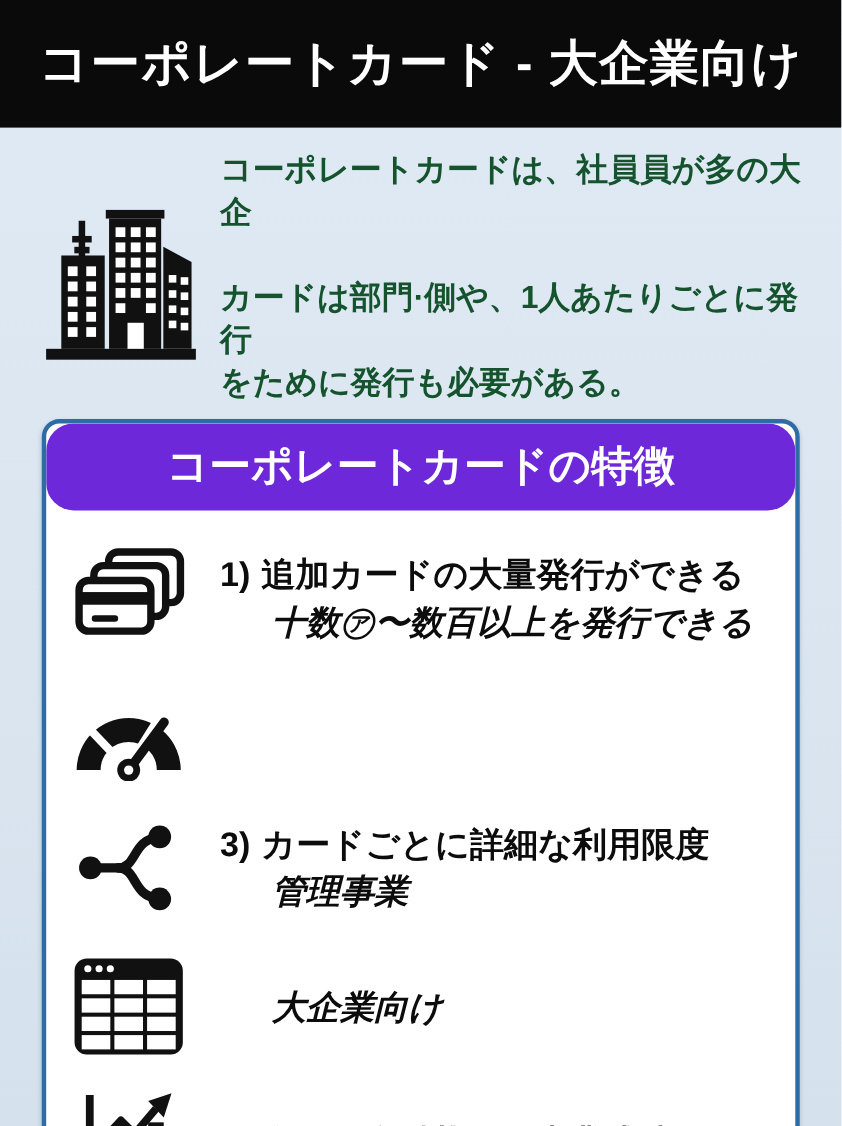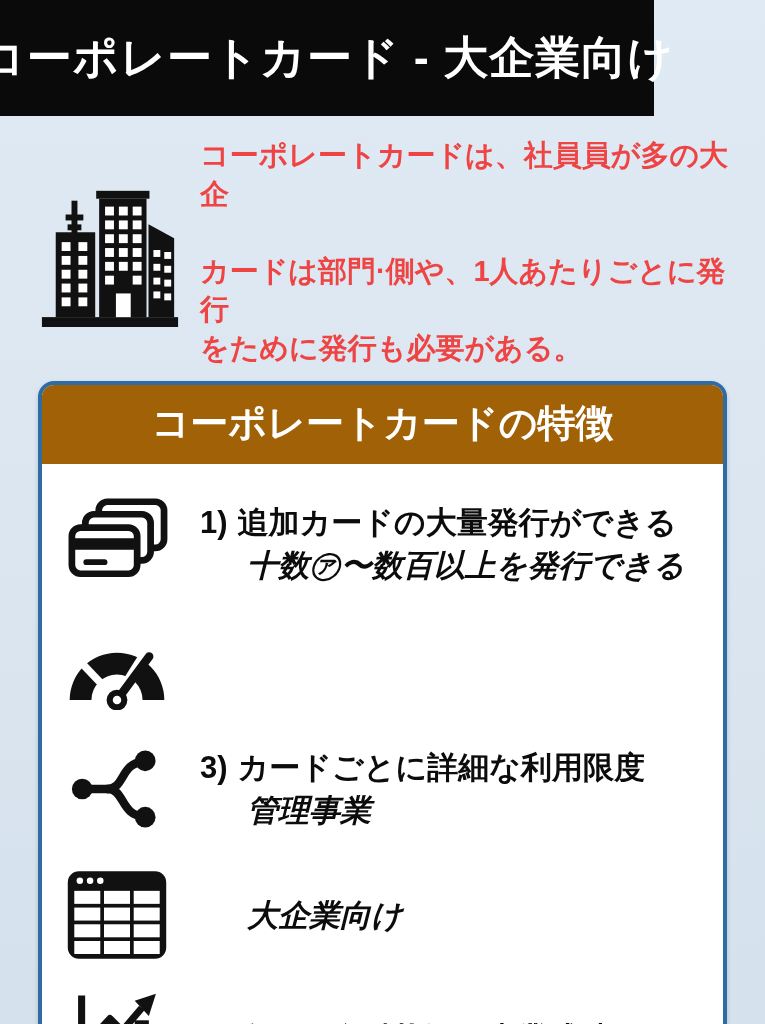--- a/index.html
+++ b/index.html
@@ -5,52 +5,53 @@
   * { margin: 0; padding: 0; box-sizing: border-box; }
   html, body { width: 765px; }
   body {
     font-family: "Liberation Sans", "DejaVu Sans", sans-serif;
     width: 765px; height: 1024px;
     background: linear-gradient(180deg, #e0eaf4 0%, #dae5f0 60%, #d5e1ec 100%);
     overflow: hidden;
     color: #0d0d0d;
   }
   .titlebar {
-    width: 654px; height: 116px;
+    width: 765px; height: 116px;
     background: #0a0a0a;
     display: flex; align-items: center; justify-content: center;
   }
   .titlebar h1 {
     color: #ffffff; font-size: 45px; font-weight: 900;
     letter-spacing: 1px; white-space: nowrap;
   }
   .intro {
     display: flex; align-items: center; gap: 16px;
     margin: 20px 34px 0 36px;
   }
   .intro-icon { flex-shrink: 0; display: flex; }
   .intro-text {
-    font-size: 29px; font-weight: 800; line-height: 1.33; color: #ef4444;
+    font-size: 29px; font-weight: 800; line-height: 1.33; color: #14532d;
   }
   .panel {
     margin: 14px 38px 0 38px;
     height: 694px;
     background: #ffffff;
     border: 4px solid #2e6ca3;
     border-bottom-width: 6px;
     border-radius: 16px;
     overflow: hidden;
     box-shadow: 0 2px 4px rgba(40, 80, 120, 0.25);
   }
   .panel-header {
-    background: #a16207;
+    background: #6d28d9;
     color: #ffffff;
     text-align: center;
     font-size: 38px; font-weight: 900;
     padding: 13px 0 15px 0;
+    border-radius: 25px;
   }
   .features {
     padding: 32px 20px 24px 16px;
     display: grid; row-gap: 30px;
   }
   .feature { display: flex; align-items: center; gap: 24px; }
   .f-icon {
     width: 118px; flex-shrink: 0;
     display: flex; align-items: center; justify-content: center;
   }

